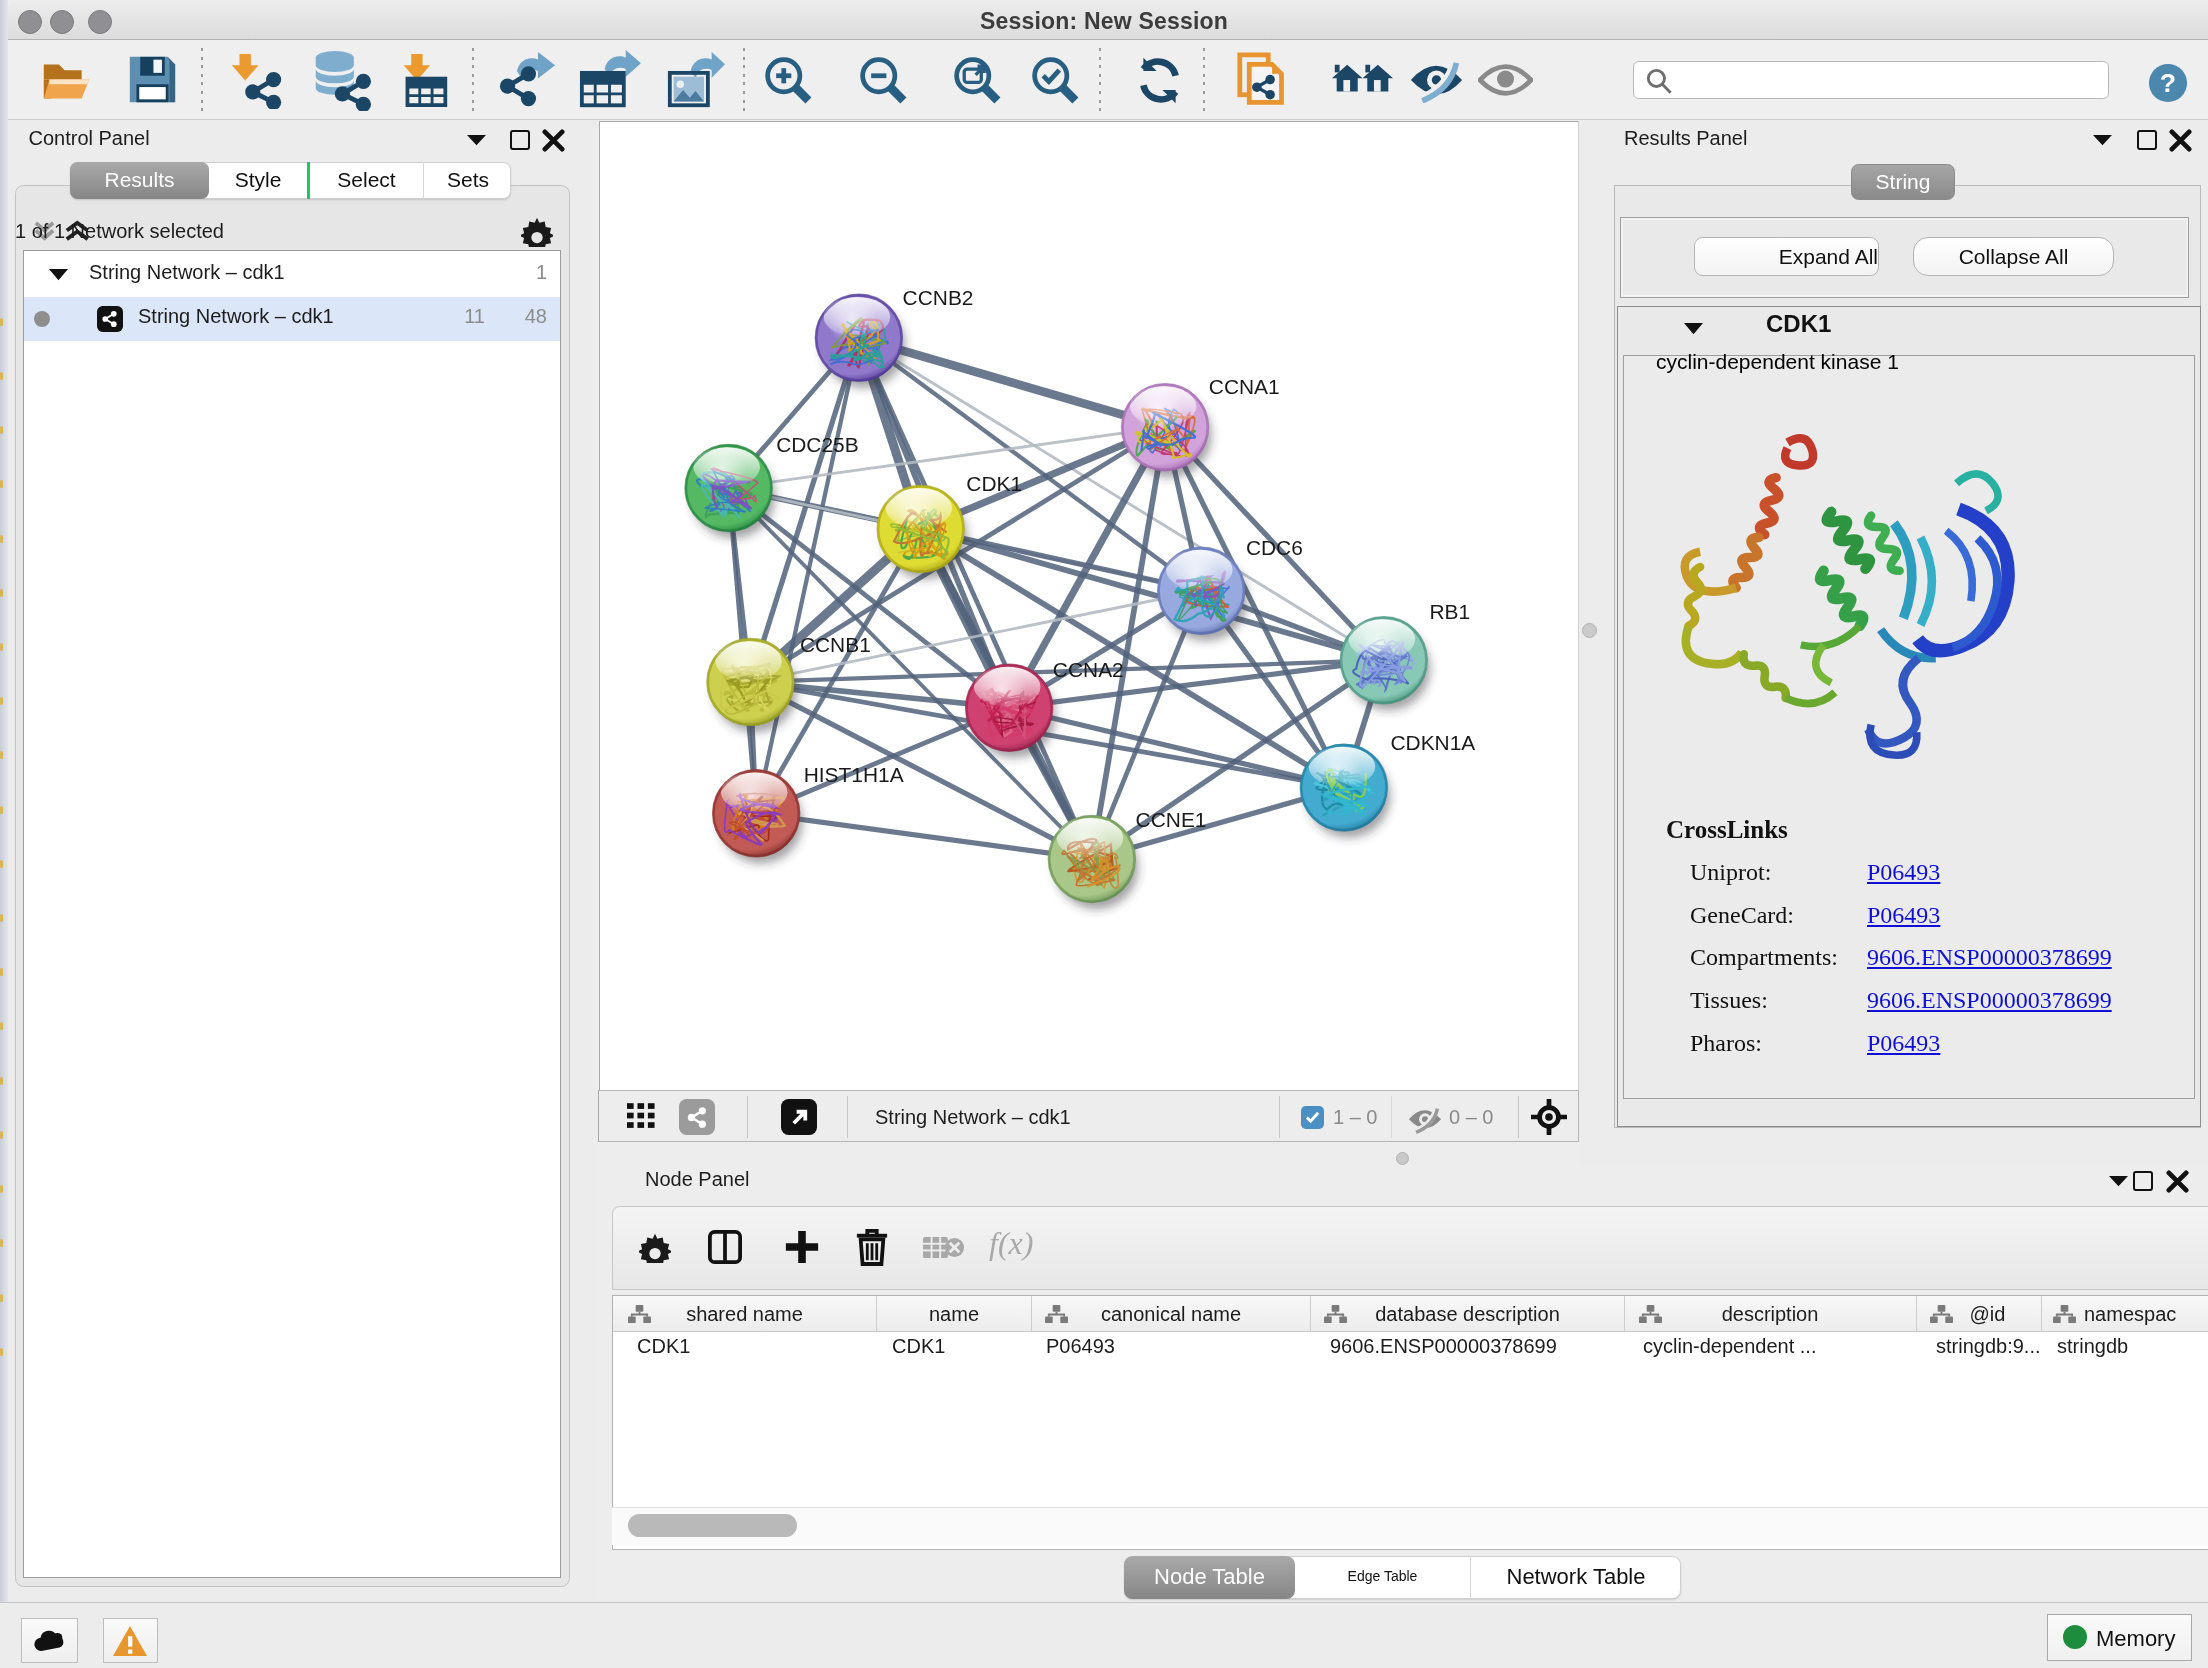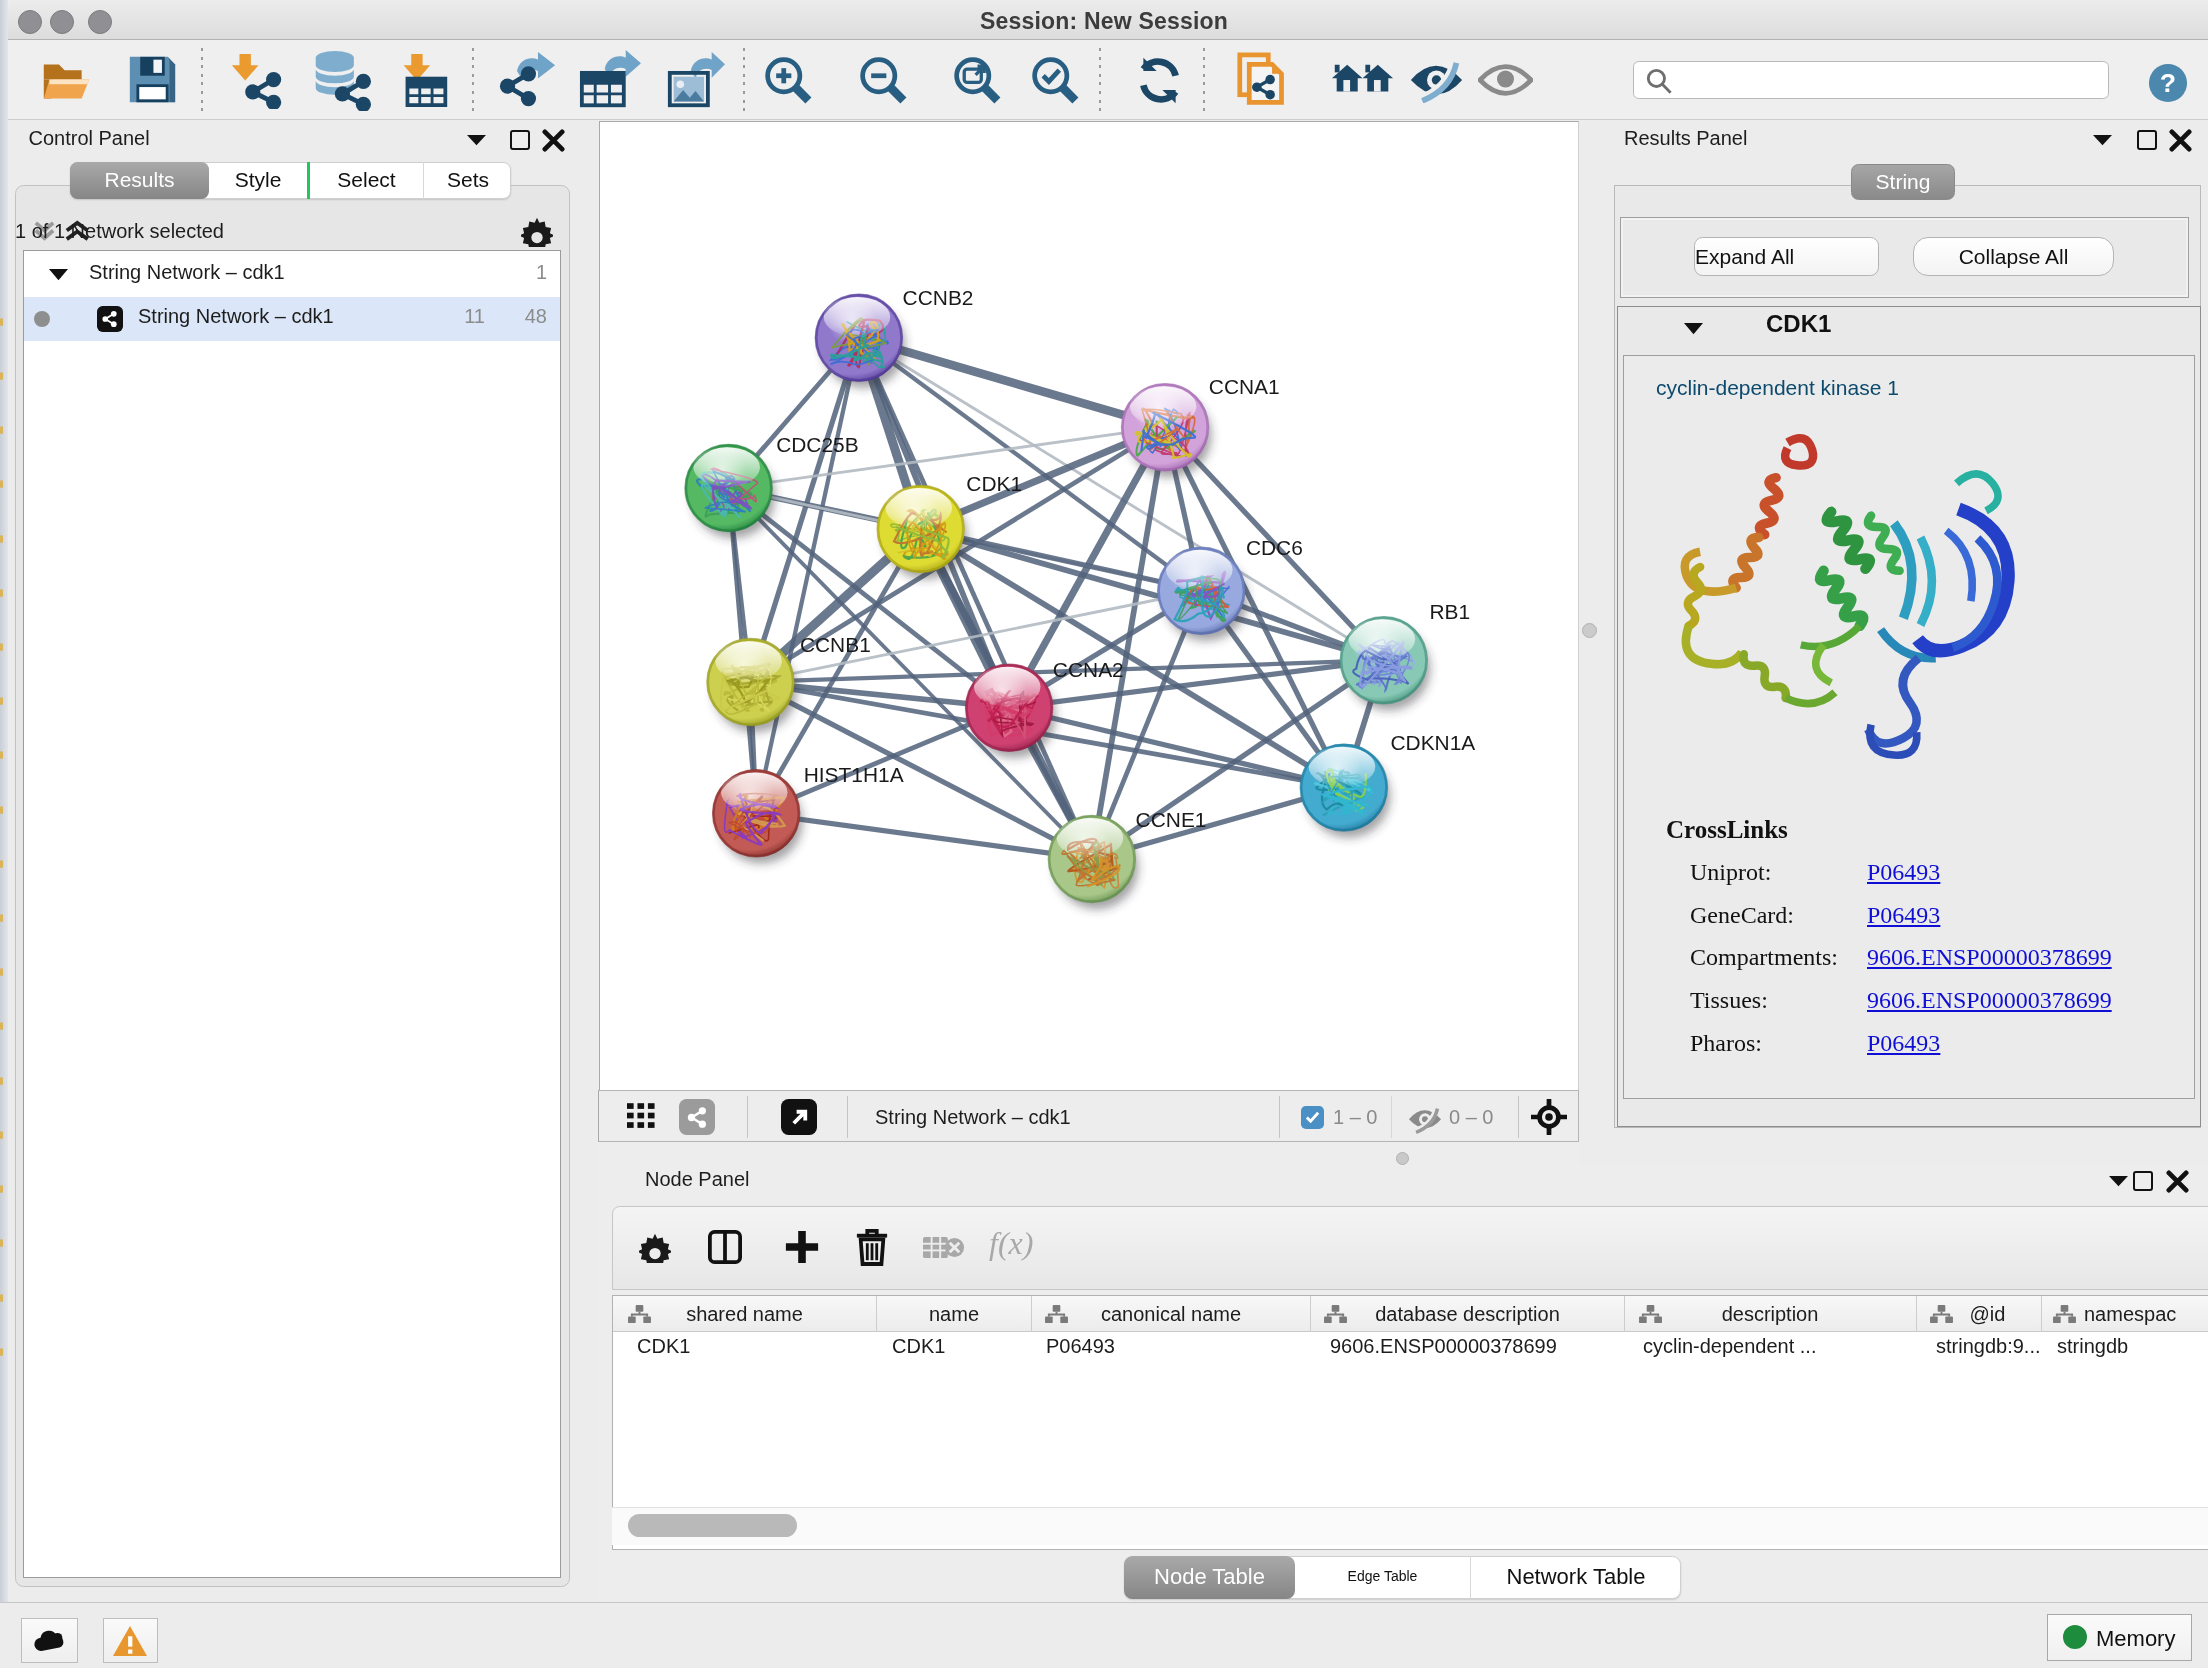--- a/index.html
+++ b/index.html
@@ -716,29 +716,29 @@
 <svg class="abs" style="left:2092px;top:133px" width="21" height="13.3" viewBox="0 0 22 14">
     <path d="M1 2 h20 l-10 11 z" fill="#111"></path>
   </svg>
 <div class="abs" style="left:2137px;top:130px;width:20px;height:20px;border:2.9px solid #111;border-radius:2.9px;"></div>
 <svg class="abs" style="left:2169px;top:129px" width="23" height="23" viewBox="0 0 24 24">
     <path d="M3 3 L21 21 M21 3 L3 21" stroke="#111" stroke-width="5" stroke-linecap="round"></path>
   </svg>
 <div class="abs" style="left:1614px;top:185px;width:587px;height:943px;background:#e9e9e9;border:1px solid #b9b9b9;"></div>
 <div class="abs" style="left:1851px;top:164px;width:104px;height:36px;background:linear-gradient(#a6a6a6,#8a8a8a);border:1px solid #8a8a8a;border-radius:7.6px;color:#fff;font-size:21px;text-align:center;line-height:34px;">String</div>
 <div class="abs" style="left:1620px;top:217px;width:569px;height:81px;background:#e9e9e9;border:1px solid #9e9e9e;box-shadow:inset 0 0 0 1.9px #f2f2f2;"></div>
-<div class="abs" style="left:1694px;top:237px;width:185px;height:39px;background:linear-gradient(#ffffff,#f3f3f3);border:1px solid #b4b4b4;border-radius:8.6px;font-size:21px;text-align:left;line-height:37px;color:#111;">Expand All</div>
+<div class="abs" style="left:1694px;top:237px;width:185px;height:39px;background:linear-gradient(#ffffff,#f3f3f3);border:1px solid #b4b4b4;border-radius:8.6px;font-size:21px;text-align:right;line-height:37px;color:#111;">Expand All</div>
 <div class="abs" style="left:1913px;top:237px;width:201px;height:39px;background:linear-gradient(#ffffff,#f3f3f3);border:1px solid #b4b4b4;border-radius:15px;font-size:21px;text-align:center;line-height:37px;color:#111;">Collapse All</div>
 <div class="abs" style="left:1617px;top:306px;width:584px;height:821px;background:#e9e9e9;border:1px solid #8d8d8d;"></div>
 <svg class="abs" style="left:1683px;top:321px" width="21" height="14.3" viewBox="0 0 22 15">
     <path d="M1 2 h20 l-10 12 z" fill="#111"></path>
   </svg>
 <div class="abs" style="left:1766px;top:310px;font-size:24px;font-weight:bold;color:#111;">CDK1</div>
 <div class="abs" style="left:1623px;top:355px;width:572px;height:744px;background:#ebebeb;border:1px solid #9e9e9e;"></div>
-<div class="abs" style="left:1656px;top:376px;font-size:21px;color:#0c4a6e;">cyclin-dependent kinase 1</div>
+<div class="abs" style="left:1656px;top:350px;font-size:21px;color:#000000;">cyclin-dependent kinase 1</div>
 <div id="ribbon" class="abs" style="left:1645px;top:428px;"><svg width="399" height="352" viewBox="0 0 420 370">
 <path d="M150 15 q20 -12 26 8 q5 18 -16 16 q-18 -2 -10 -18" fill="none" stroke="#c0392b" stroke-width="9"></path>
 <path d="M138 52 Q124 55 136 64 Q147 73 133 76 Q119 79 131 88 Q142 97 128 100 Q114 103 126 112" fill="none" stroke="#c8502a" stroke-width="10" stroke-linecap="round"></path>
 <path d="M120 115 Q106 115 115 126 Q125 136 110 136 Q96 136 106 147 Q115 157 101 157 Q87 157 96 168" fill="none" stroke="#c8742a" stroke-width="10" stroke-linecap="round"></path>
 <path d="M96 168 q-42 12 -52 -12 q-8 -22 14 -26" fill="none" stroke="#c89a2a" stroke-width="9"></path>
 <path d="M58 146 Q46 152 55 162 Q64 171 52 177 Q40 183 49 192 Q58 202 46 208" fill="none" stroke="#b8a820" stroke-width="9" stroke-linecap="round"></path>
 <path d="M46 208 q-12 36 24 40 q22 3 32 -12" fill="none" stroke="#a8b028" stroke-width="9"></path>
 <path d="M104 238 Q102 251 115 250 Q128 248 126 261 Q124 274 137 272 Q150 271 148 284" fill="none" stroke="#88a828" stroke-width="9" stroke-linecap="round"></path>
 <path d="M148 284 q30 14 52 -6" fill="none" stroke="#6aa830" stroke-width="8"></path>
 <path d="M196 88 Q184 102 202 98 Q220 94 208 108 Q196 122 214 118 Q232 114 220 128 Q208 142 226 138 Q244 134 232 148" fill="none" stroke="#2f9440" stroke-width="11" stroke-linecap="round"></path>

